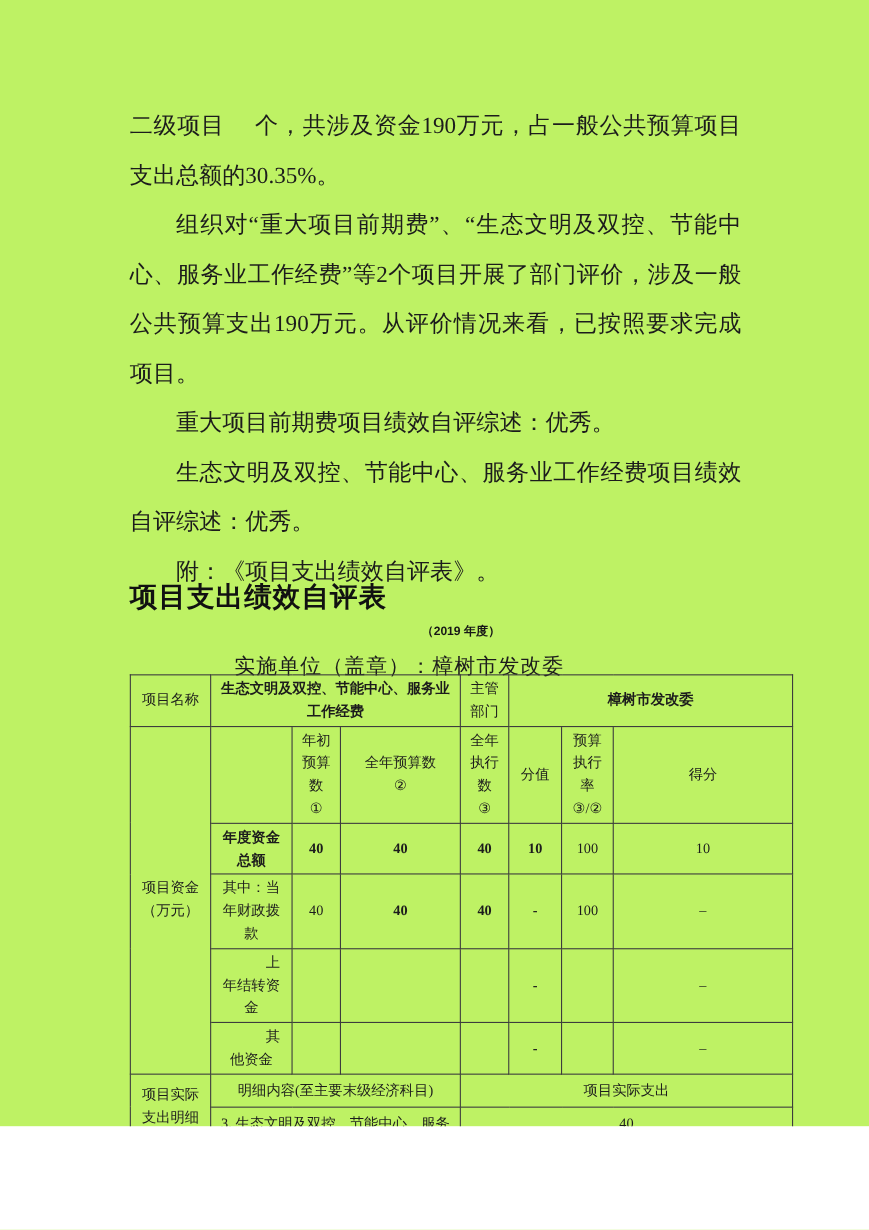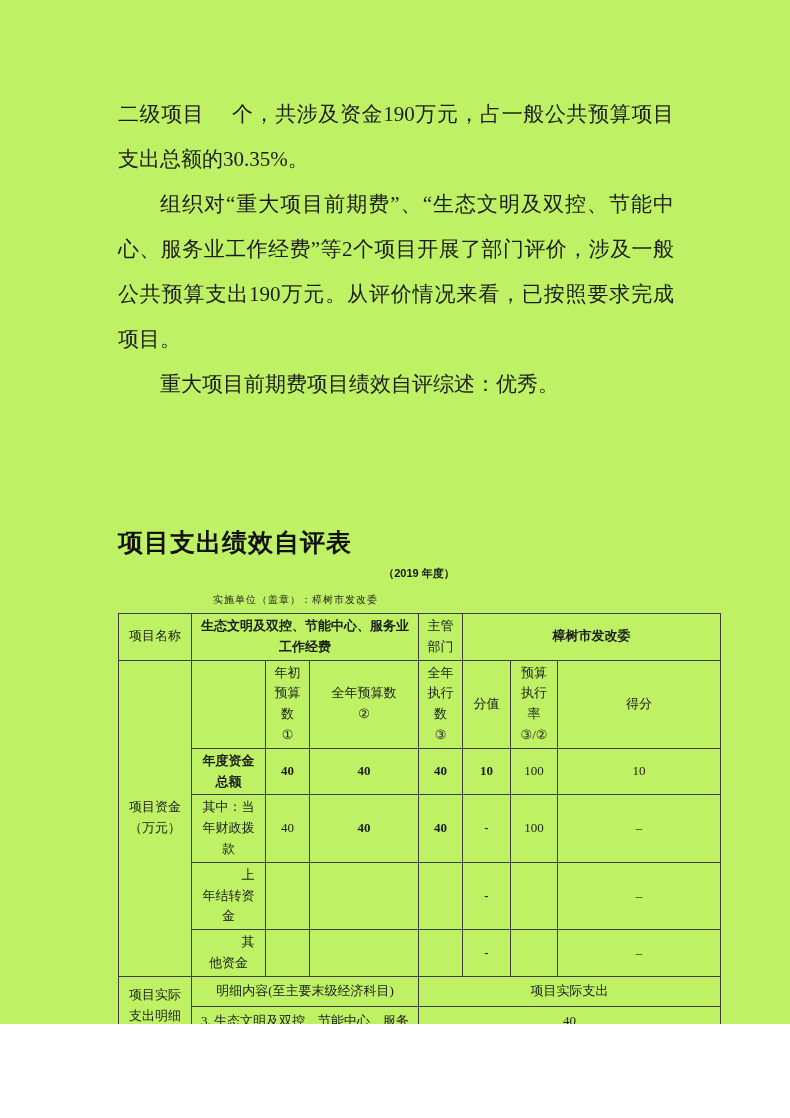--- a/index.html
+++ b/index.html
@@ -27,21 +27,21 @@
     letter-spacing:1px;color:#111;
   }
   .doc-subtitle{
     position:absolute;top:566px;left:118px;width:602px;
     text-align:center;font-size:11px;font-weight:bold;
     font-family:"Liberation Sans","DejaVu Sans",sans-serif;
     color:#161616;
   }
   .unit-line{
     position:absolute;top:593px;left:213px;
-    font-size:10px;letter-spacing:1px;color:#1c1c1c;
+    font-size:19px;letter-spacing:1px;color:#1c1c1c;
   }
   
   table.self-eval{
     position:absolute;top:613px;left:118px;
     width:602px;border-collapse:collapse;table-layout:fixed;
   }
   table.self-eval td{
     border:1px solid #3d3d3d;
     font-size:13px;line-height:1.6;
     text-align:center;vertical-align:middle;
@@ -60,20 +60,22 @@
 </style>
 </head>
 <body>
 
 <div class="page">
 
   <div class="body-text">
     <p>二级项目　 个，共涉及资金190万元，占一般公共预算项目支出总额的30.35%。</p>
     <p class="ind">组织对“重大项目前期费”、“生态文明及双控、节能中心、服务业工作经费”等2个项目开展了部门评价，涉及一般公共预算支出190万元。从评价情况来看，已按照要求完成项目。</p>
     <p class="ind">重大项目前期费项目绩效自评综述：优秀。</p>
+    <p class="ind">生态文明及双控、节能中心、服务业工作经费项目绩效自评综述：优秀。</p>
+    <p class="ind">附：《项目支出绩效自评表》。</p>
   </div>
 
   <div class="doc-title">项目支出绩效自评表</div>
   <div class="doc-subtitle">（2019 年度）</div>
   <div class="unit-line">实施单位（盖章）：樟树市发改委</div>
 
   <table class="self-eval">
     <colgroup>
       <col style="width:73px">
         <col style="width:74px">

